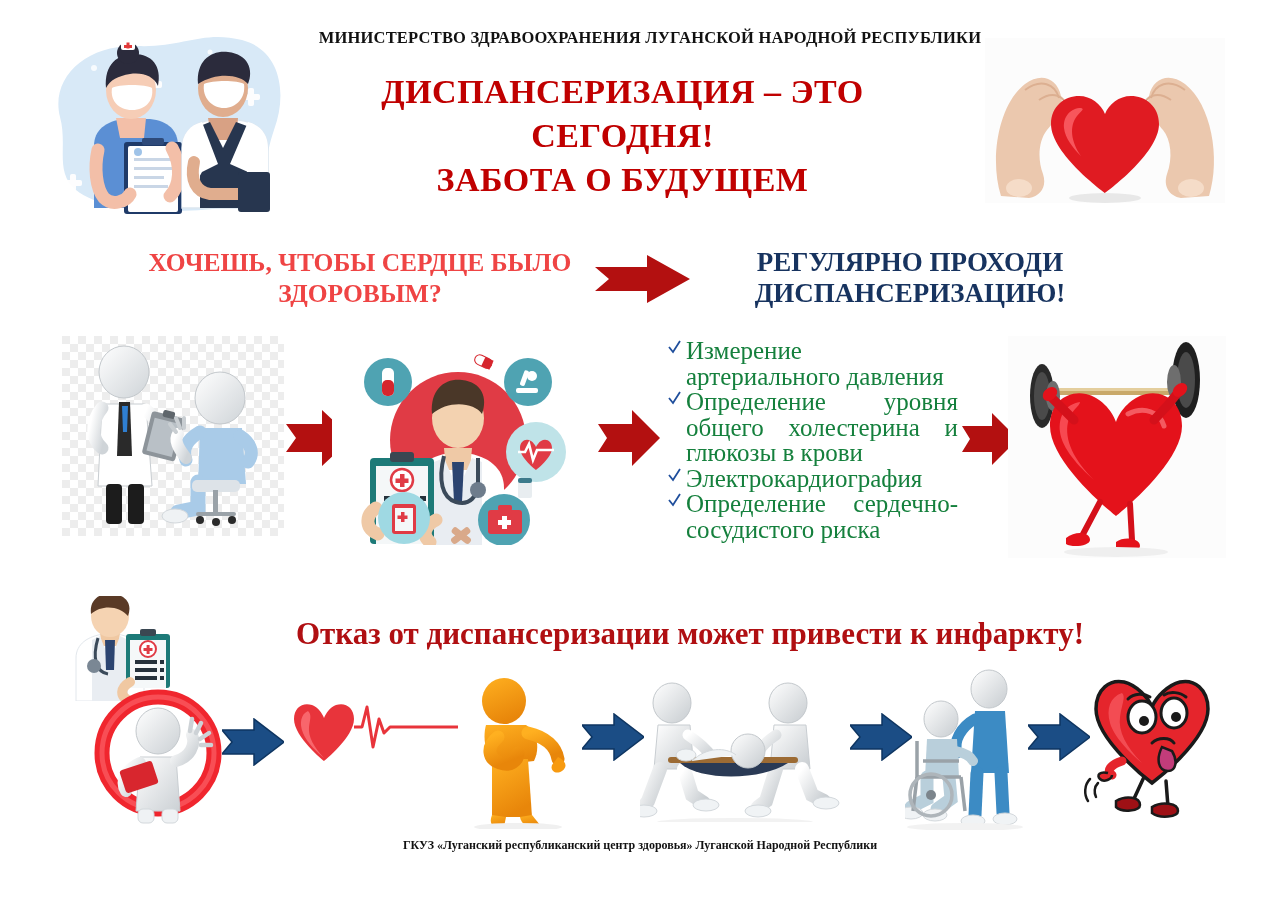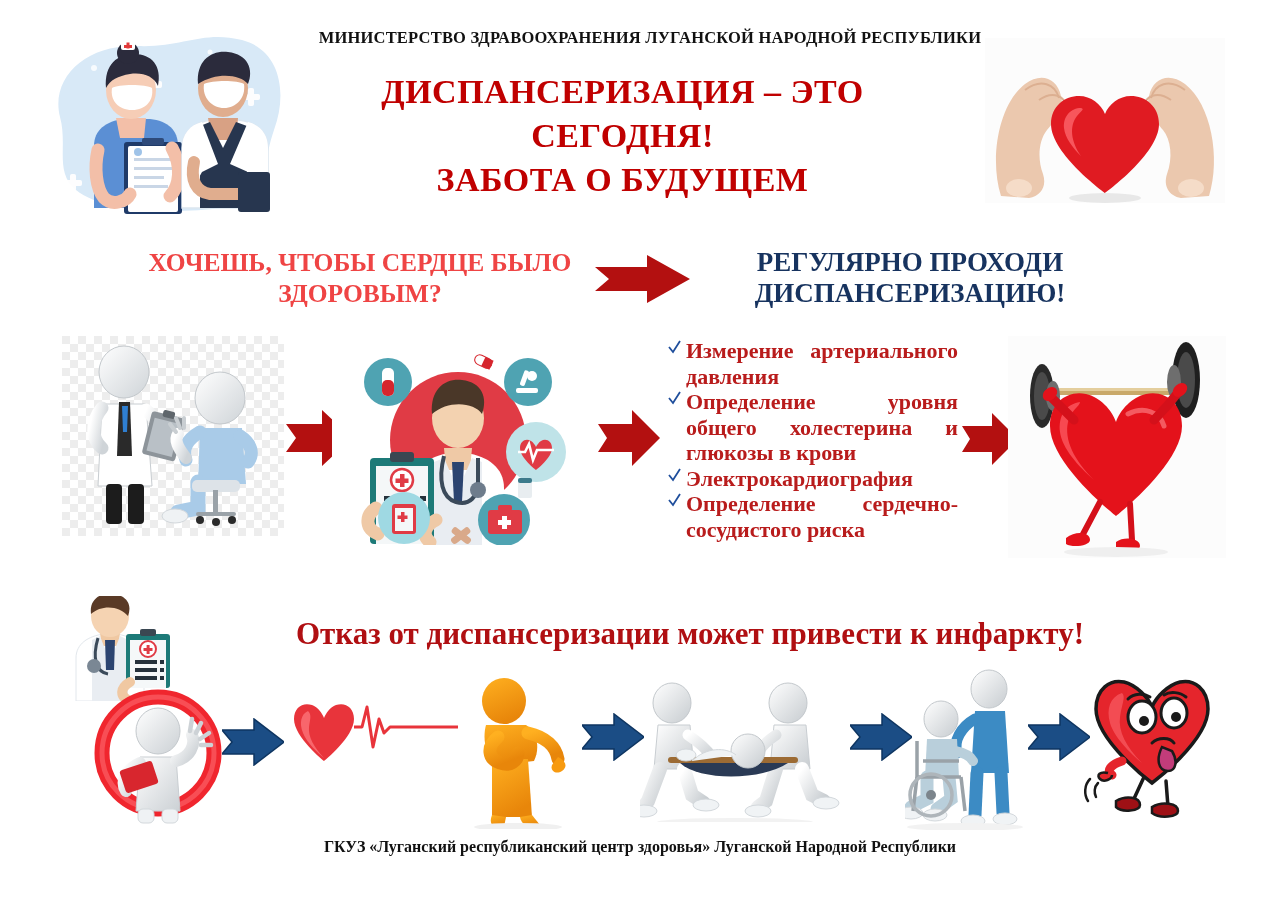--- a/index.html
+++ b/index.html
@@ -58,22 +58,22 @@
 
   .doctor-icons { position:absolute; left:332px; top:340px; width:252px; height:205px; }
   .doctor-icons svg { width:100%; height:100%; display:block; }
 
   .checklist {
     position: absolute; left: 668px; top: 338px; width: 290px;
   }
   .check-item {
     position: relative;
     padding-left: 18px;
-    color: #b91c1c;
-    font-weight: 700; font-size: 22px; line-height: 25.5px;
+    color: #15803d;
+    font-weight: 400; font-size: 25px; line-height: 25.5px;
     text-align: justify;
     margin-bottom: 0px;
   }
   .check-item .tick {
     position: absolute; left: 0; top: 1px; width: 13px; height: 16px;
     color: #1F4E9C;
   }
   .check-item .tick svg { display:block; width:13px; height:16px; }
 
   .heart-gym { position:absolute; left:1008px; top:336px; width:218px; height:222px; }
@@ -92,21 +92,21 @@
   
   .seq { position: absolute; left: 0; top: 655px; width: 1280px; height: 185px; }
   .seq-item { position:absolute; }
   .seq-item svg { display:block; width:100%; height:100%; }
   .arrow-navy svg { display:block; width:100%; height:100%; }
 
   
   .footer-line {
     position: absolute; top: 838px; left: 140px; width: 1000px;
     text-align: center; color: #111111;
-    font-weight: 700; font-size: 16px; white-space: nowrap;
+    font-weight: 700; font-size: 12px; white-space: nowrap;
   }
 </style>
 </head>
 <body>
 
 <div class="poster">
 
   <div class="docs-illus">
     <svg viewBox="0 0 250 195">
       <path d="M18 95 C8 55 45 22 95 24 C140 26 160 8 200 18 C238 28 246 70 232 108 C218 148 228 180 180 186 C130 192 60 190 34 168 C12 150 26 124 18 95 Z" fill="#D8E9F7"></path>

